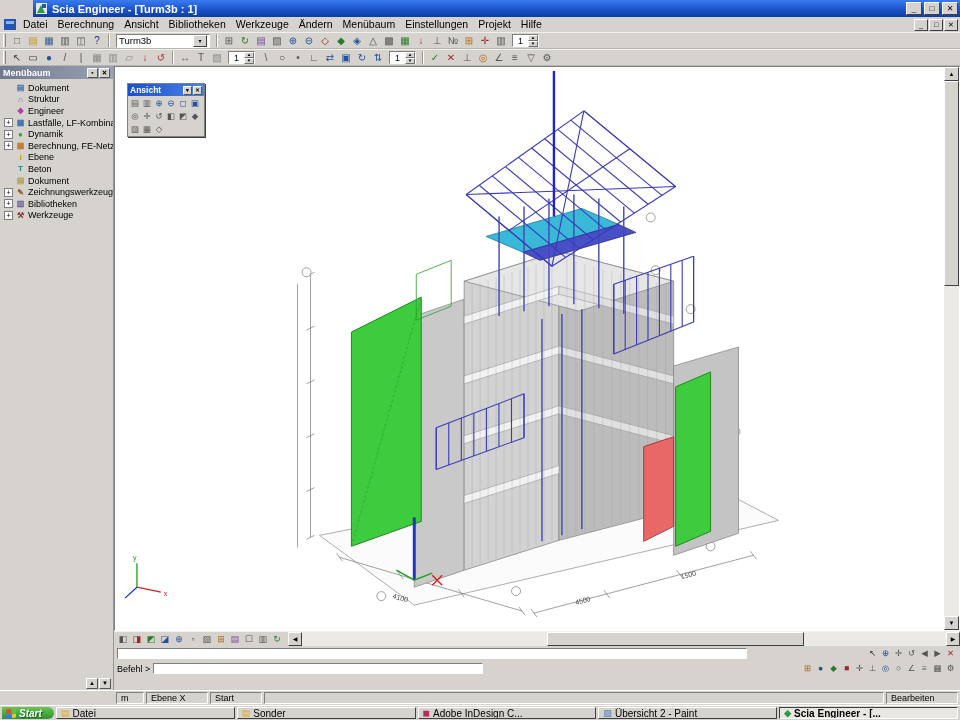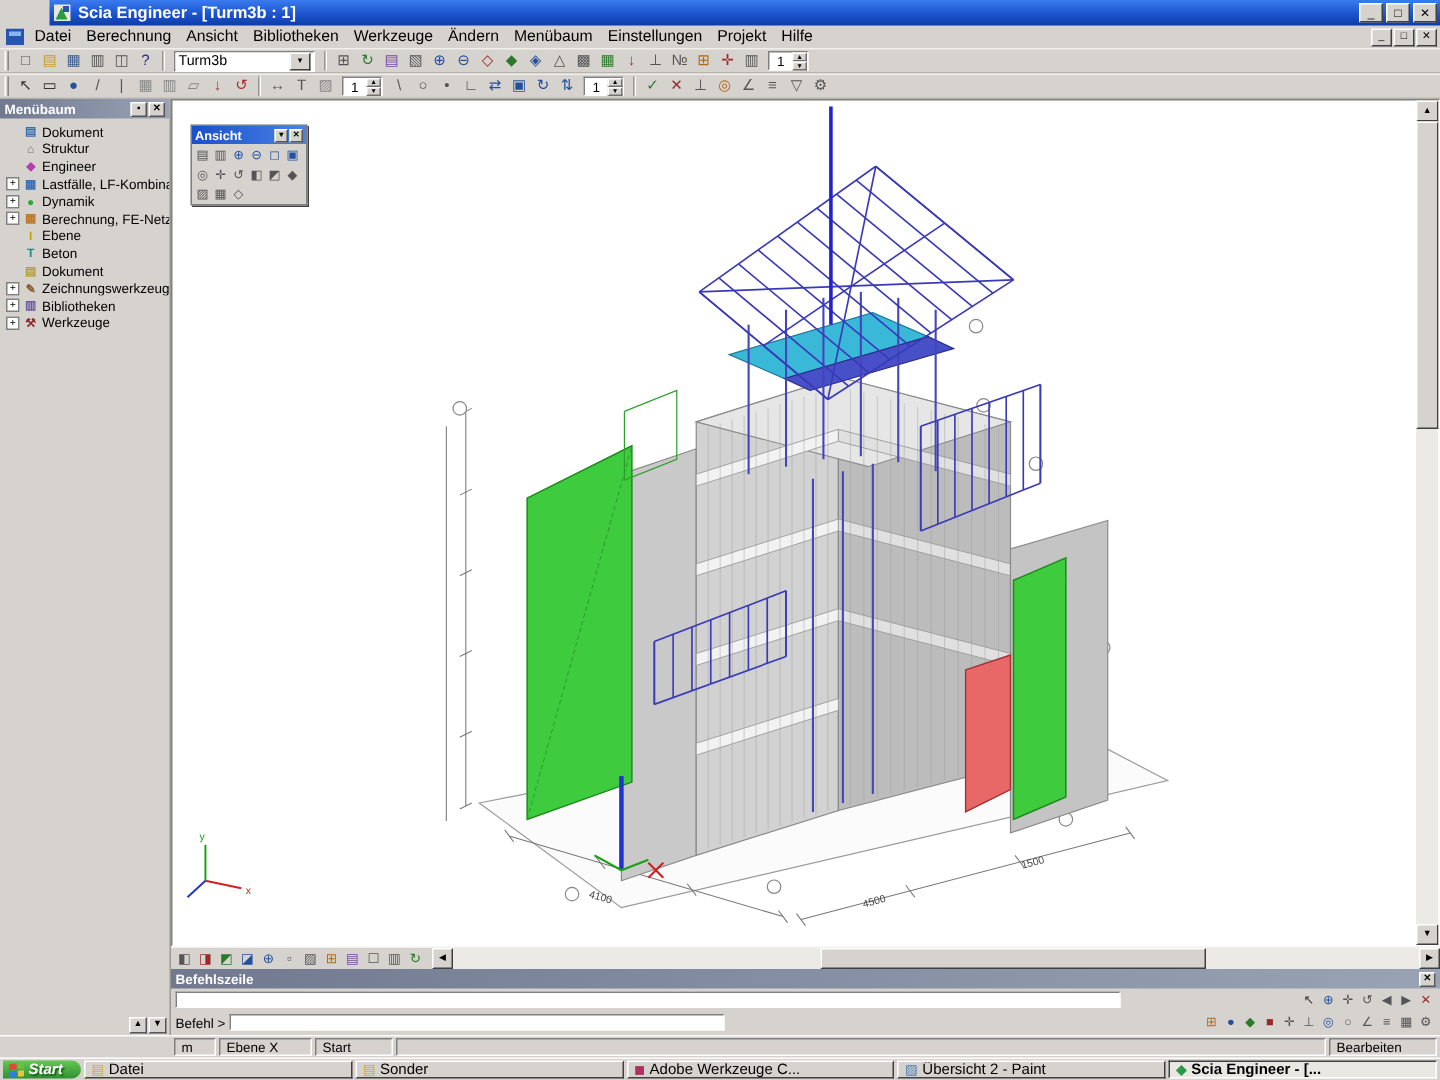--- a/index.html
+++ b/index.html
@@ -572,25 +572,20 @@
         <div class="hscroll">
           <span class="sb-btn">◀</span>
           <div class="sb-track">
               <div class="sb-thumb-h"></div>
             </div>
           <span class="sb-btn">▶</span>
         </div>
       </div>
 
       <div class="cmdpanel">
-        <div class="cmd-header">
-          <span>Befehlszeile</span>
-          <span class="ph-spacer"></span>
-          <span class="ph-btn">✕</span>
-        </div>
         <div class="cmd-row">
           <div class="cmd-history"></div>
           <span class="cmd-icons" id="cmd1icons">
               <span class="tbicon" style="color: rgb(51, 51, 51);">↖</span>
               <span class="tbicon" style="color: rgb(36, 80, 156);">⊕</span>
               <span class="tbicon" style="color: rgb(85, 85, 85);">✛</span>
               <span class="tbicon" style="color: rgb(85, 85, 85);">↺</span>
               <span class="tbicon" style="color: rgb(85, 85, 85);">◀</span>
               <span class="tbicon" style="color: rgb(85, 85, 85);">▶</span>
               <span class="tbicon" style="color: rgb(154, 42, 42);">✕</span>
@@ -641,21 +636,21 @@
         <span class="task-btn">
           <span class="task-icon" style="color: rgb(216, 169, 46);">▤</span>
           <span>Datei</span>
         </span>
         <span class="task-btn">
           <span class="task-icon" style="color: rgb(216, 169, 46);">▤</span>
           <span>Sonder</span>
         </span>
         <span class="task-btn">
           <span class="task-icon" style="color: rgb(176, 48, 96);">◼</span>
-          <span>Adobe Werkzeuge C...</span>
+          <span>Adobe InDesign C...</span>
         </span>
         <span class="task-btn">
           <span class="task-icon" style="color: rgb(74, 122, 176);">▨</span>
           <span>Übersicht 2 - Paint</span>
         </span>
         <span class="task-btn active">
           <span class="task-icon" style="color: rgb(42, 154, 74);">◆</span>
           <span>Scia Engineer - [...</span>
         </span>
       </span>

